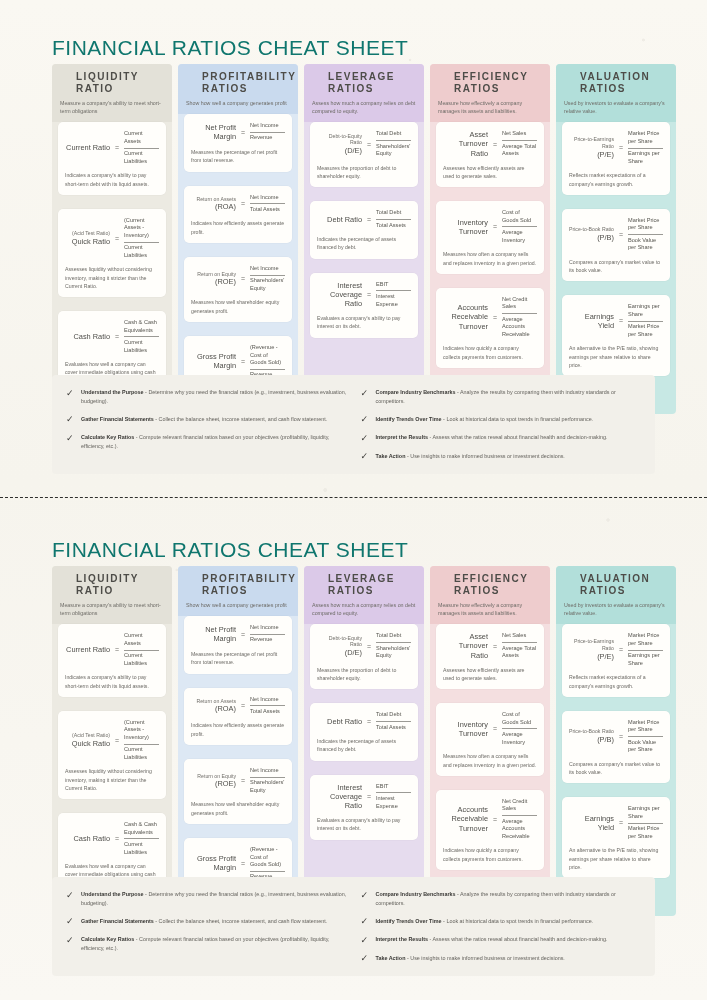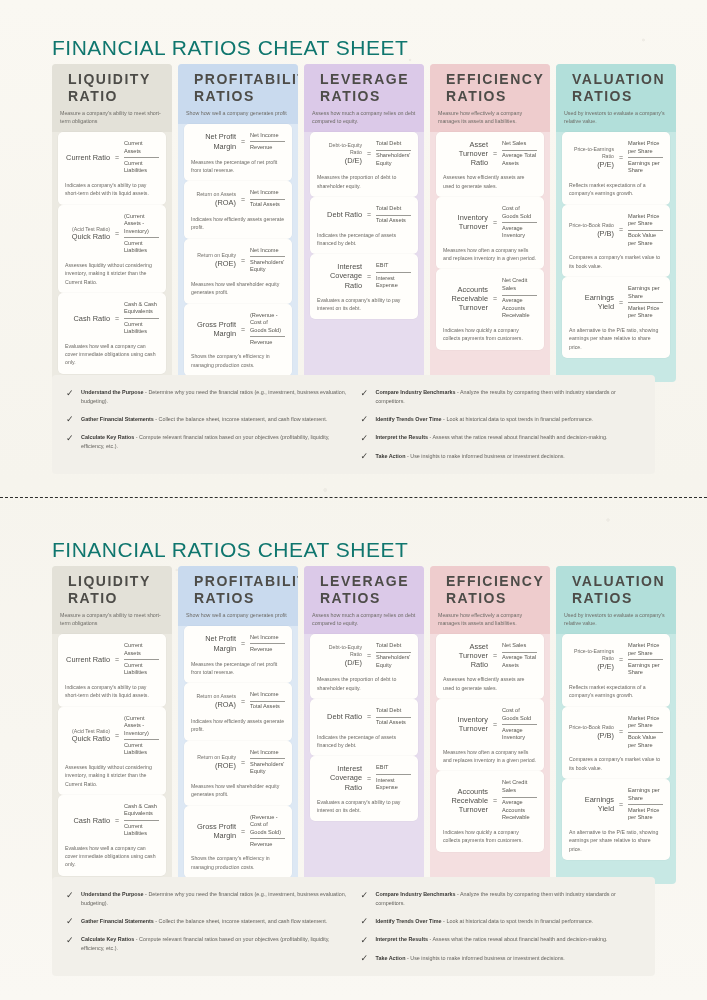--- a/index.html
+++ b/index.html
@@ -49,27 +49,27 @@
 
   .columns{position:absolute;display:flex;gap:6px;}
 
   .col{
     width:120px;border-radius:4px;overflow:hidden;
     display:flex;flex-direction:column;
     padding-bottom:6px;
   }
   .col-head{padding:7px 8px 7px 8px;}
   .col-title{
-    font-size:14px;font-weight:700;letter-spacing:1.5px;
-    color:#4d4c48;margin:0 0 4px 8px;line-height:1.2;
+    font-size:10px;font-weight:700;letter-spacing:1.5px;
+    color:#4d4c48;margin:0 0 4px 16px;line-height:1.2;
   }
   .col-sub{
     font-size:5.3px;line-height:1.55;color:#6d6b66;margin:0;
   }
-  .col-body{padding:0 6px;display:flex;flex-direction:column;gap:0;}
+  .col-body{padding:0 6px;display:flex;flex-direction:column;gap:14px;}
 
   .card{
     background:#fffefb;border-radius:5px;padding:7px 7px 7px 7px;
     box-shadow:0 0 0 .5px rgba(0,0,0,.03);
   }
   .formula{display:flex;align-items:center;gap:4px;margin-bottom:5px;}
   .f-name{
     flex:0 0 45px;text-align:right;font-size:7.4px;line-height:1.25;
     color:#4f4e4a;
   }

